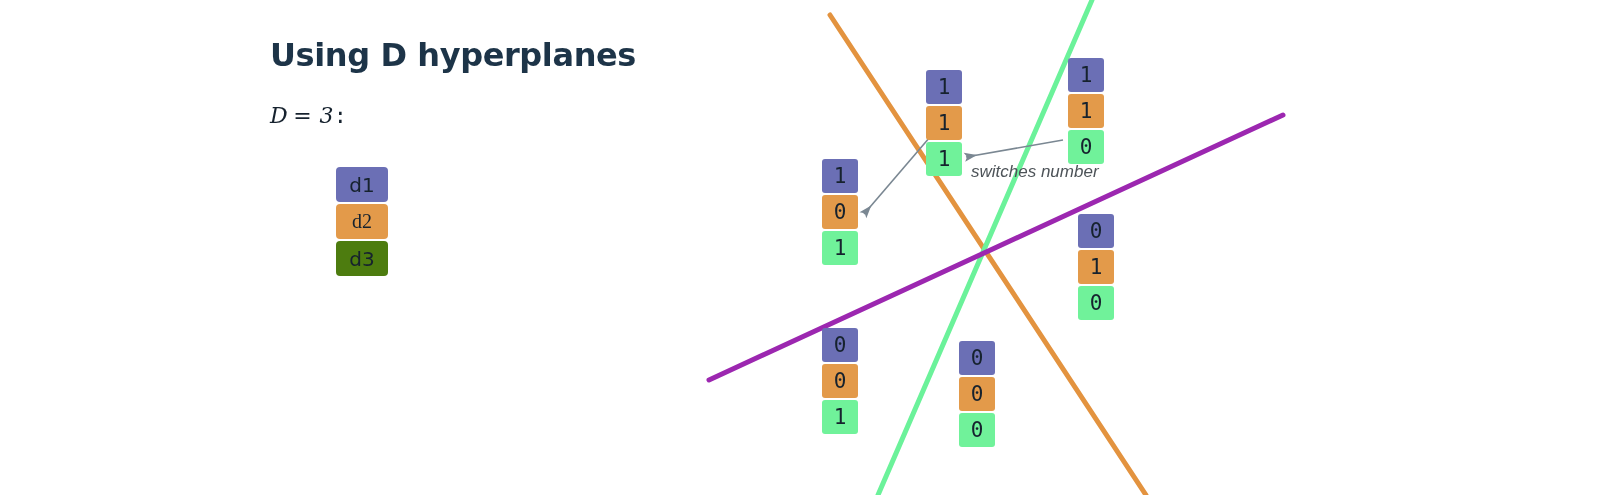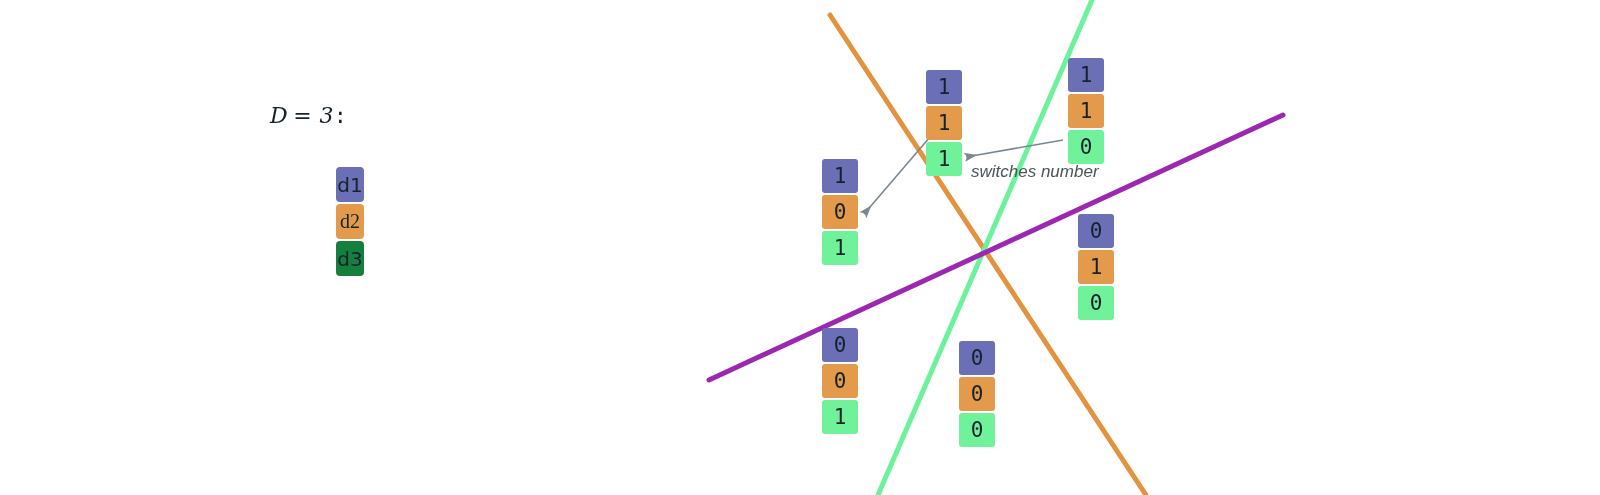--- a/index.html
+++ b/index.html
@@ -82,21 +82,21 @@
   .cell.d2 { background: #e39a4a; }
   .cell.d3 { background: #70f29a; }
 
   
   .legend {
     position: absolute;
     left: 336px;
     top: 167px;
   }
   .legend .cell {
-    width: 28px;
+    width: 52px;
     height: 35px;
     margin-bottom: 2px;
     font-family: "DejaVu Sans", sans-serif;
     font-size: 20px;
     border-radius: 4px;
   }
 
   
   #lines {
     position: absolute;
@@ -115,31 +115,32 @@
     font-size: 17px;
     color: #4d5358;
     white-space: nowrap;
   }
 </style>
 </head>
 <body>
 
 <div id="slide" style="background: rgb(255, 255, 255);">
 
+  <div class="title" style="color: rgb(29, 52, 72);">Using D hyperplanes</div>
 
   <div class="subtitle">
     <span class="math">D</span>
     <span class="math" style="margin-left:5px">= 3</span>
     <span class="mono-colon">:</span>
   </div>
 
   <div class="legend">
     <div class="cell d1" style="background: rgb(107, 111, 181);">d1</div>
     <div class="cell d2" style="background: rgb(227, 154, 74); font-family: Liberation Serif, serif;">d2</div>
-    <div class="cell d3" style="background: #15803d;">d3</div>
+    <div class="cell d3" style="background: #4d7c0f;">d3</div>
   </div>
 
   <svg id="lines" viewBox="0 0 1600 495">
     <defs>
       <marker id="arrowhead" markerWidth="9" markerHeight="9" refX="7" refY="3.2" orient="auto" markerUnits="strokeWidth">
         <path d="M0,3.2 L8,0.4 L6.3,3.2 L8,6 Z" fill="#7a8792"></path>
       </marker>
     </defs>
 
     <line id="line-orange" stroke="#e3933f" stroke-width="5" stroke-linecap="round" x1="830" y1="15" x2="1146" y2="495"></line>

